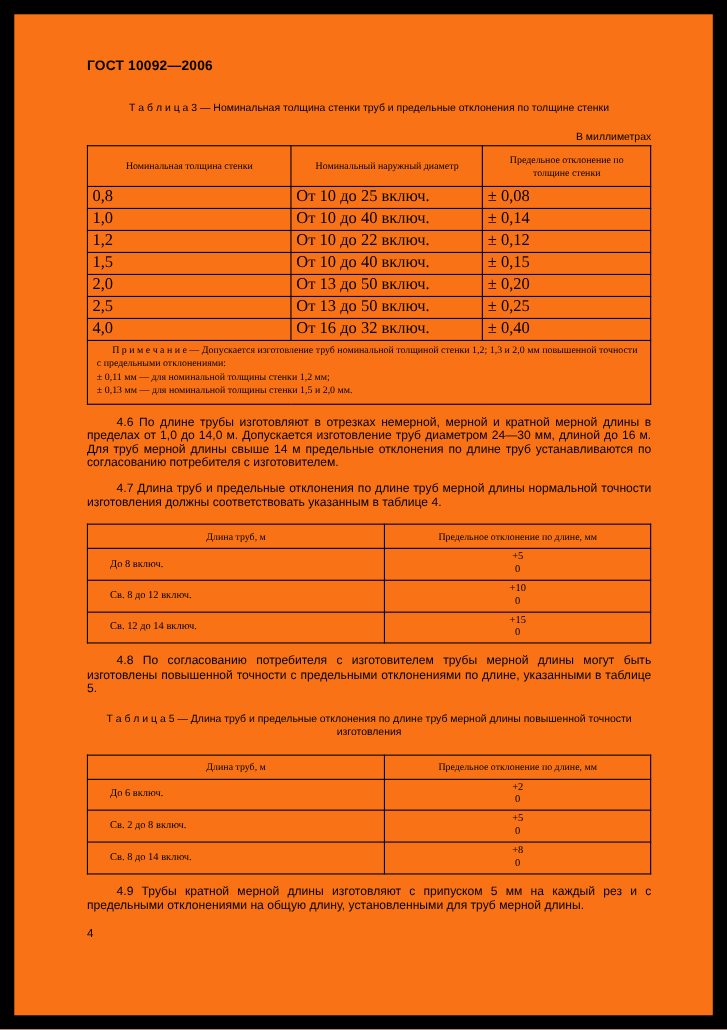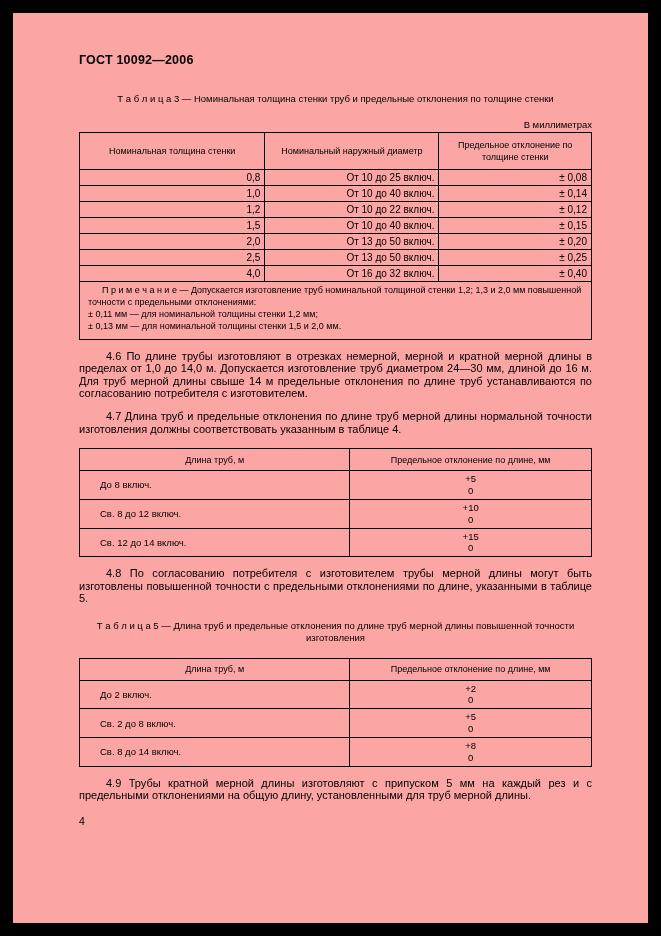--- a/index.html
+++ b/index.html
@@ -3,21 +3,21 @@
 <meta charset="utf-8">
 <style>
   * { box-sizing: border-box; }
   html, body { margin: 0; padding: 0; background: #ffffff; }
   body { font-family: "Liberation Sans", sans-serif; color: #000; }
 
   .page {
     width: 661px;
     height: 936px;
     border: 13px solid #000;
-    background: #fca5a5;
+    background: #f97316;
     position: relative;
     overflow: hidden;
   }
 
   .content {
     position: absolute;
     top: 40px;
     left: 66px;
     width: 513px;
   }
@@ -40,39 +40,40 @@
   .units {
     font-size: 9.5px;
     text-align: right;
     margin: 14px 0 2px 0;
   }
 
   table {
     width: 100%;
     border-collapse: collapse;
     table-layout: fixed;
+    font-family: Liberation Serif, serif;
   }
   th, td { border: 1px solid #000; }
 
   
   .t3 col.c1 { width: 36.2%; }
   .t3 col.c2 { width: 34%; }
   .t3 col.c3 { width: 29.8%; }
   .t3 th {
     font-weight: 400;
     font-size: 9px;
     line-height: 1.35;
     text-align: center;
     vertical-align: middle;
     height: 37px;
     padding: 2px 14px;
   }
   .t3 td {
-    font-size: 10px;
-    text-align: right;
+    font-size: 15px;
+    text-align: left;
     vertical-align: middle;
     height: 16px;
     padding: 1px 4px;
   }
   .t3 td.note-cell {
     text-align: left;
     font-size: 9px;
     line-height: 1.32;
     height: auto;
     padding: 3px 8px 6px 8px;
@@ -241,21 +242,21 @@
           <col class="c2">
         </colgroup>
       <thead>
         <tr>
           <th>Длина труб, м</th>
           <th>Предельное отклонение по длине, мм</th>
         </tr>
       </thead>
       <tbody>
         <tr>
-          <td class="len-cell">До 2 включ.</td>
+          <td class="len-cell">До 6 включ.</td>
           <td class="dev-cell">
             <div>+2</div>
             <div>0</div>
           </td>
         </tr>
         <tr>
           <td class="len-cell">Св. 2 до 8 включ.</td>
           <td class="dev-cell">
             <div>+5</div>
             <div>0</div>

